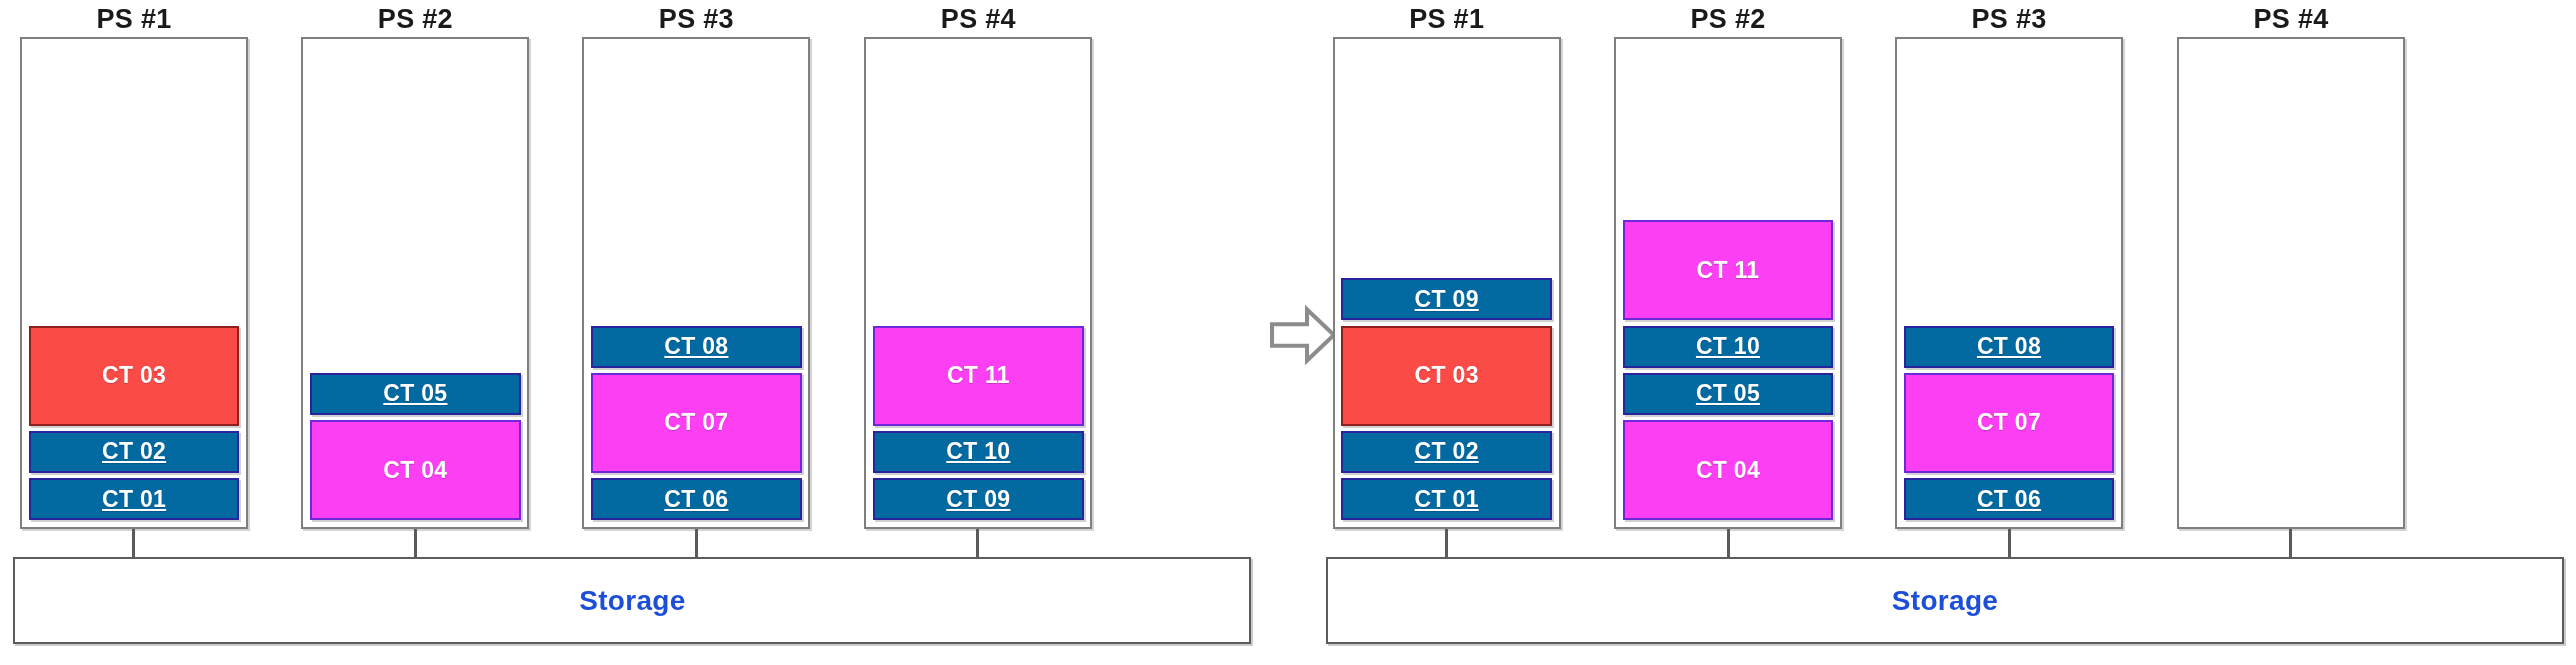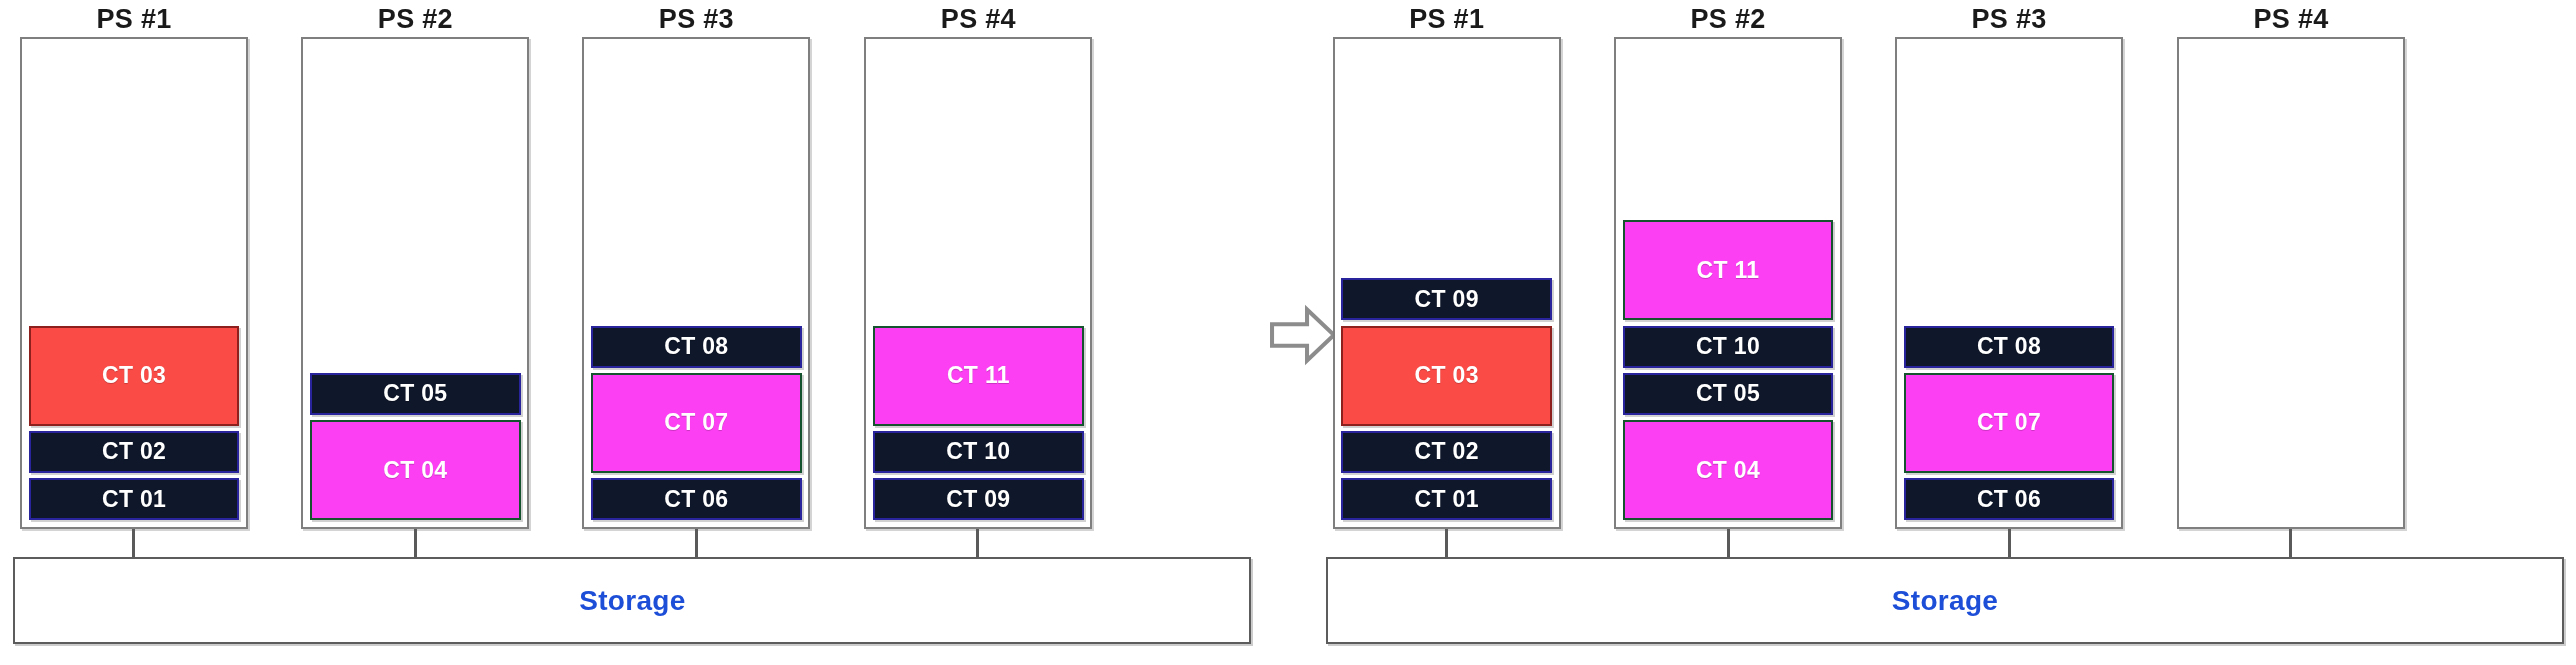--- a/index.html
+++ b/index.html
@@ -74,23 +74,23 @@
     justify-content: center;
     color: #ffffff;
     font-size: 23px;
     font-weight: bold;
     letter-spacing: 0.3px;
     text-shadow: 0 0.7px 0.7px rgba(0,0,0,0.20);
     box-shadow: 2px 2px 0 rgba(0,0,0,0.18);
     white-space: nowrap;
     user-select: none;
   }
-  .ct.blue    { background: #0f172a; border: 2px solid #2a249c; }
+  .ct.blue    { background: #0369a1; border: 2px solid #2a249c; text-decoration: underline; }
   .ct.red     { background: #FB4B47; border: 2px solid #8d1f1c; }
-  .ct.magenta { background: #FC3FF2; border: 2px solid #14532d; }
+  .ct.magenta { background: #FC3FF2; border: 2px solid #6d28d9; }
 
   .ct.h-small { height: 42px; }
   .ct.h-tall  { height: 100px; }
 
   
   .connector {
     position: absolute;
     width: 2.7px;
     background: #5a5a5a;
   }

